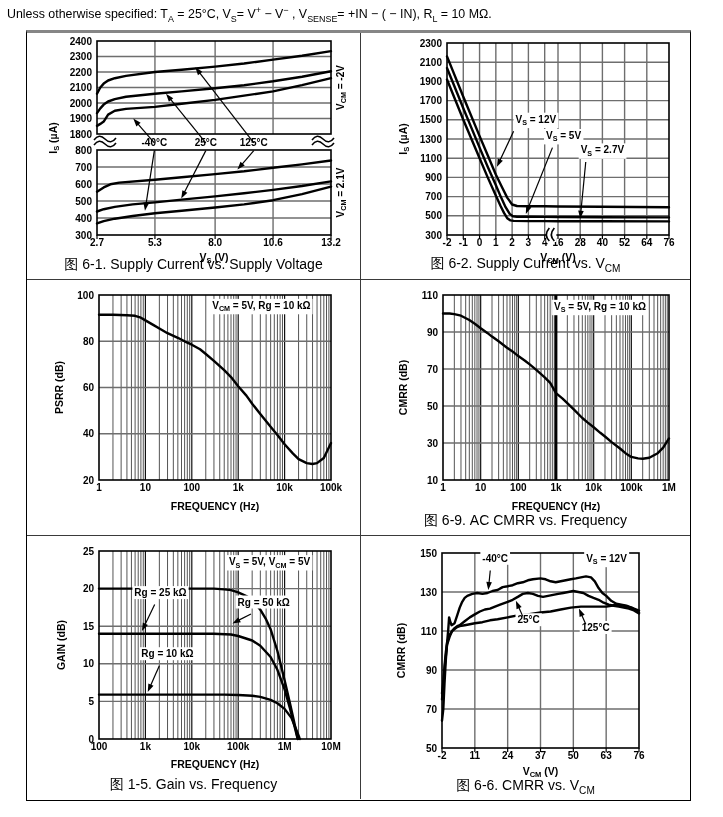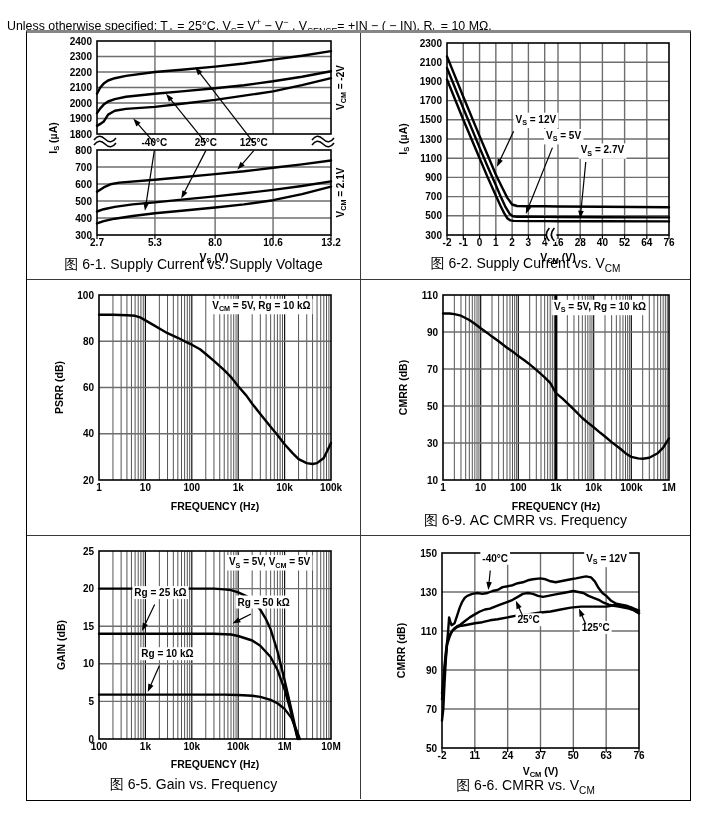--- a/index.html
+++ b/index.html
@@ -1,17 +1,17 @@
 <!DOCTYPE html>
 <html><head>
 <meta charset="utf-8">
 <style>
   html,body{margin:0;padding:0;background:#fff;}
   body{width:723px;height:817px;position:relative;font-family:"Liberation Sans",sans-serif;color:#000;}
-  .note{position:absolute;top:17px;left:7px;font-size:12.4px;}
+  .note{position:absolute;top:5px;left:7px;font-size:12.4px;}
   sub{font-size:72%;}
   sup{font-size:72%;}
   .grid{position:absolute;left:26px;top:30px;width:665px;height:771px;box-sizing:border-box;
         border:1px solid #000;border-top:3px solid #868686;
         display:grid;grid-template-columns:334px 329px;grid-template-rows:247px 256px 263px;}
   .cell{position:relative;border-right:1px solid #3a3a3a;border-bottom:1px solid #3a3a3a;overflow:hidden;background:#fff;}
   .cell:nth-child(2n){border-right:none;}
   .cell:nth-child(n+5){border-bottom:none;}
   .cap{position:absolute;bottom:5px;left:0;width:100%;text-align:center;font-weight:normal;font-size:14px;}
   .cell[data-fig="6-6"] .cap{bottom:3px;}
@@ -406,21 +406,21 @@
         <text x="133.48000000000002" y="60.12" font-size="10" font-weight="bold" text-anchor="middle" fill="#000" font-family="&quot;Liberation Sans&quot;, sans-serif"><tspan dy="0">Rg = 25 kΩ</tspan></text>
         <rect x="112.33062744140625" y="111.22000122070312" width="56.21875" height="13" fill="#fff"></rect>
         <text x="140.44" y="121.21999999999998" font-size="10" font-weight="bold" text-anchor="middle" fill="#000" font-family="&quot;Liberation Sans&quot;, sans-serif"><tspan dy="0">Rg = 10 kΩ</tspan></text>
         <line x1="223.96" y1="77.98" x2="209.8605405602043" y2="85.12089001799997" stroke="#000" stroke-width="1.2"></line>
         <polygon points="205.39999999999998,87.38 211.27176330640685,81.26752131508553 213.8019664862469,86.26332674251438" fill="#000"></polygon>
         <line x1="127.68" y1="68.58" x2="117.10119976799089" y2="90.40084812746707" stroke="#000" stroke-width="1.2"></line>
         <polygon points="114.92,94.89999999999999 115.89039458016698,86.47988513387243 120.92944467740385,88.92282887402222" fill="#000"></polygon>
         <line x1="132.32" y1="129.68" x2="122.73648897303691" y2="151.42465605428177" stroke="#000" stroke-width="1.2"></line>
         <polygon points="120.72,156 121.38418974725685,147.55021586195016 126.50857496646127,149.8086835117515" fill="#000"></polygon>
       </svg>
-    <div class="cap">图 6-5. Gain vs. Frequency</div>
+    <div class="cap">图 1-5. Gain vs. Frequency</div>
   </div>
   <div class="cell" data-fig="6-6">
       <svg width="328" height="261">
         <line x1="113.83333333333334" y1="17" x2="113.83333333333334" y2="212" stroke="#6e6e6e" stroke-width="1.4"></line>
         <line x1="146.66666666666669" y1="17" x2="146.66666666666669" y2="212" stroke="#6e6e6e" stroke-width="1.4"></line>
         <line x1="179.5" y1="17" x2="179.5" y2="212" stroke="#6e6e6e" stroke-width="1.4"></line>
         <line x1="212.33333333333334" y1="17" x2="212.33333333333334" y2="212" stroke="#6e6e6e" stroke-width="1.4"></line>
         <line x1="245.16666666666666" y1="17" x2="245.16666666666666" y2="212" stroke="#6e6e6e" stroke-width="1.4"></line>
         <line x1="81" y1="173" x2="278" y2="173" stroke="#6e6e6e" stroke-width="1.4"></line>
         <line x1="81" y1="134" x2="278" y2="134" stroke="#6e6e6e" stroke-width="1.4"></line>

